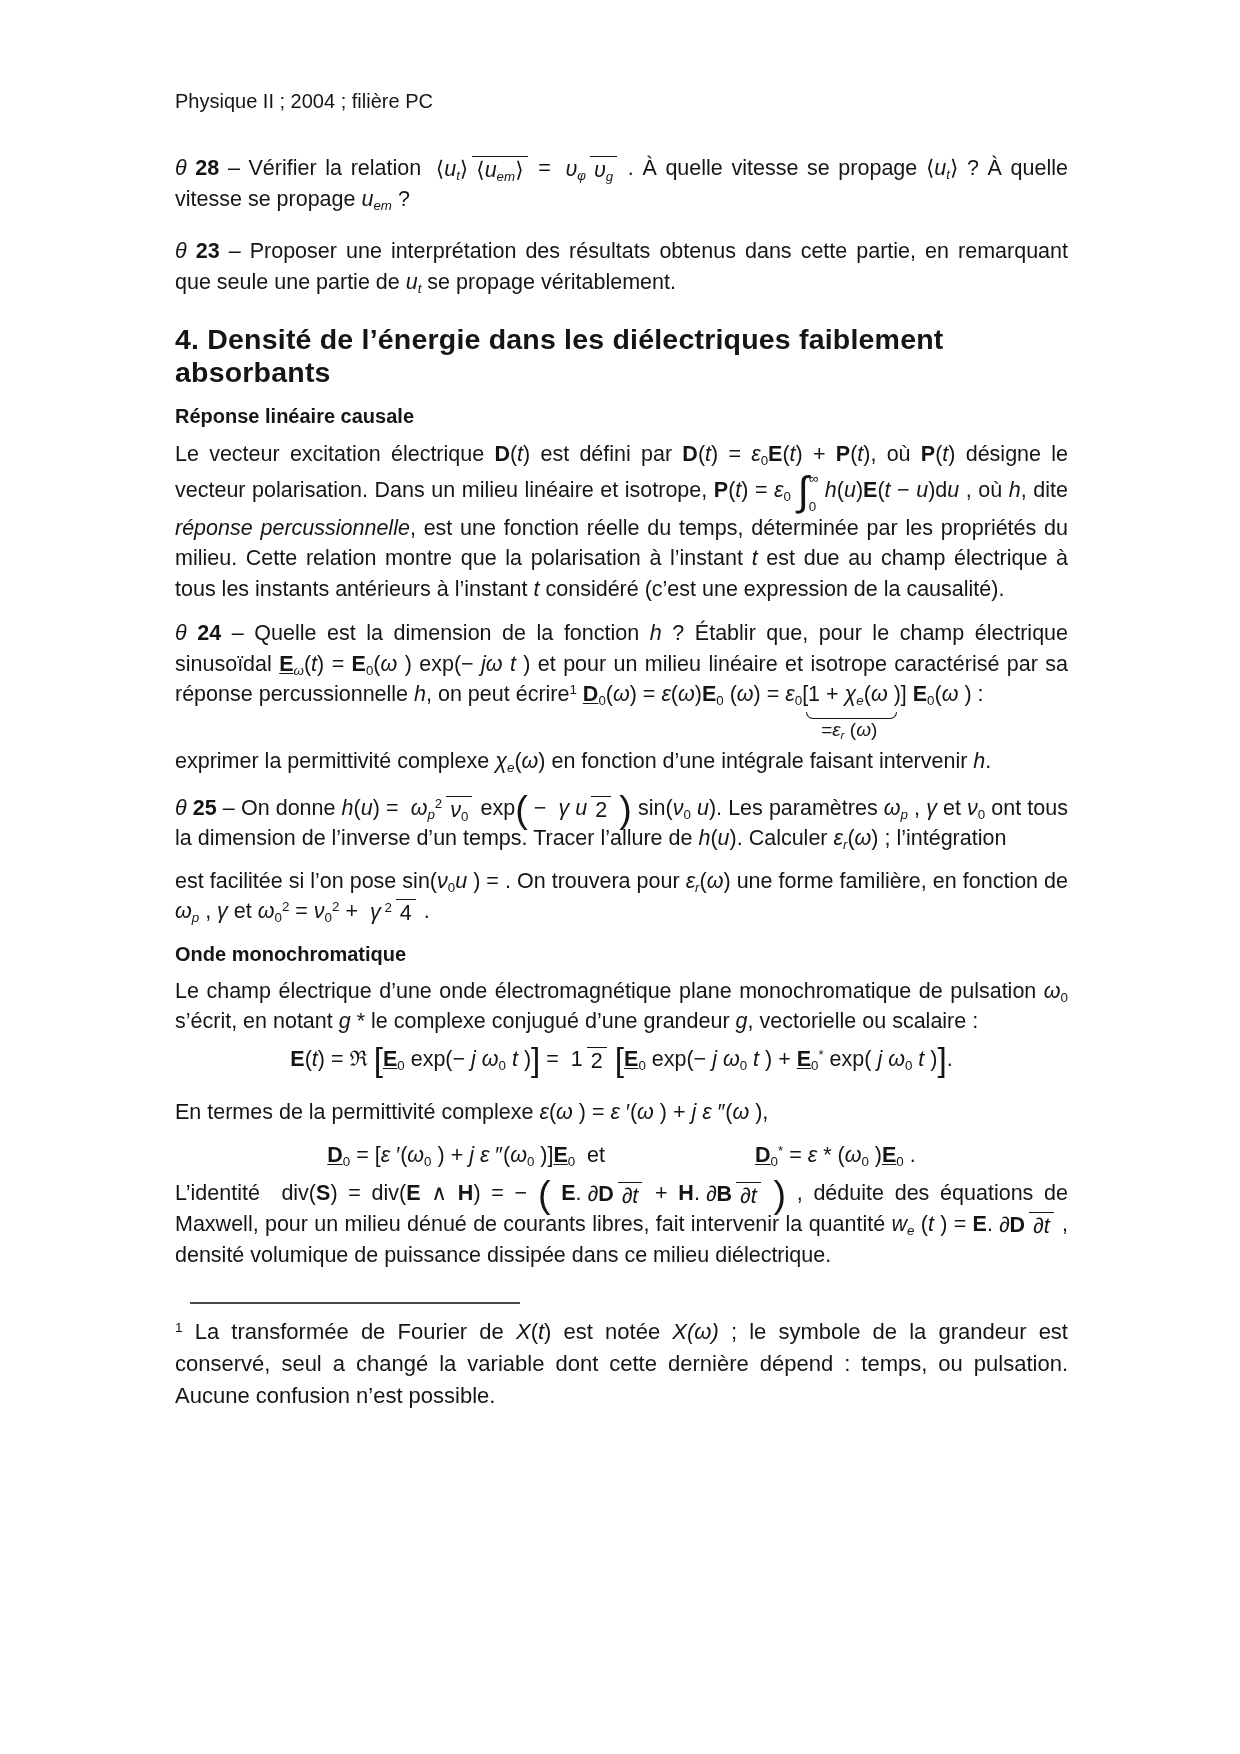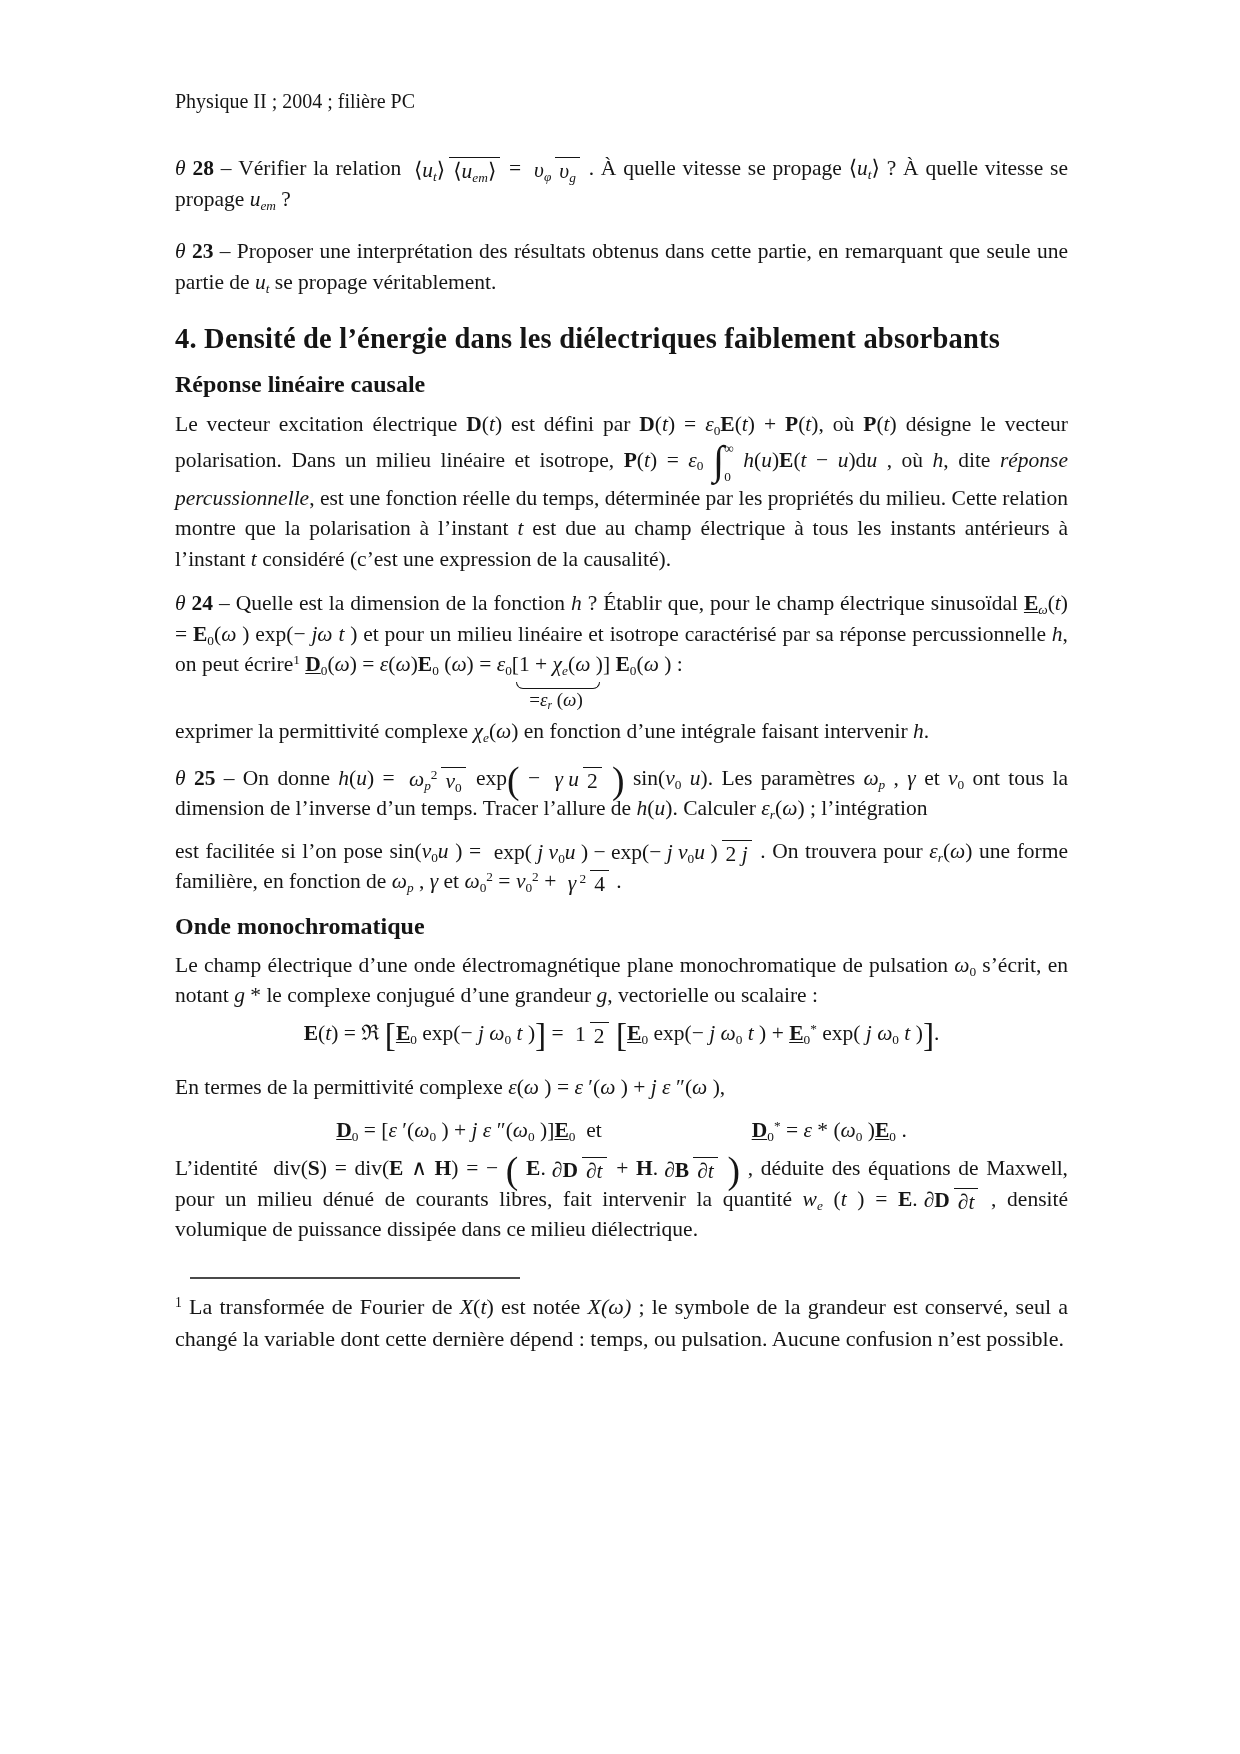--- a/index.html
+++ b/index.html
@@ -1,29 +1,29 @@
 <!DOCTYPE html>
 <html><head>
 <meta charset="utf-8">
 <style>
   html,body{margin:0;padding:0;background:#ffffff;}
   .page{
     position:relative;
     width:1240px;height:1456px;
     background:#fff;color:#151515;
-    font-family:Liberation Serif, serif;
+    font-family:Liberation Sans, sans-serif;
     overflow:hidden;
   }
   .content{position:absolute;left:175px;top:0;width:893px;}
   .header{padding-top:90px;font-size:20px;}
   .para{font-size:21.5px;line-height:1.42;text-align:justify;margin:0;}
   .mt-q22{margin-top:40px;}
   .mt-q23{margin-top:22px;}
   .section-title{margin:26px 0 0 0;font-size:28.5px;font-weight:bold;letter-spacing:0.2px;}
-  .subheading{margin:16px 0 0 0;font-size:24px;font-weight:bold;}
+  .subheading{margin:16px 0 0 0;font-size:20px;font-weight:bold;}
   .mt-p1{margin-top:11px;}
   .mt-q24{margin-top:14px;margin-bottom:36px;}
   .mt-p2{margin-top:12px;}
   .mt-q25{margin-top:16px;}
   .mt-p3{margin-top:12px;}
   .mt-p4{margin-top:10px;}
   .eq{font-size:21.5px;text-align:center;margin:6px 0 0 0;}
   .eq-row{display:flex;justify-content:center;gap:150px;margin-top:16px;font-size:21.5px;}
   .mt-p5{margin-top:24px;}
   .mt-p6{margin-top:10px;}
@@ -86,24 +86,21 @@
     <p class="para mt-p2">exprimer la permittivité complexe <i>χ<sub>e</sub></i>(<i>ω</i>) en fonction d’une intégrale faisant intervenir <i>h</i>.</p>
 
     <p class="para mt-q25"><i>θ</i> <b>25</b> – On donne <i>h</i>(<i>u</i>) = <span class="frac">
           <span class="num"><i>ω<sub>p</sub></i><sup>2</sup></span>
           <span class="den"><i>ν</i><sub>0</sub></span>
         </span> exp<span class="bigp">(</span> − <span class="frac">
           <span class="num"><i>γ u</i></span>
           <span class="den">2</span>
         </span> <span class="bigp">)</span> sin(<i>ν</i><sub>0</sub> <i>u</i>). Les paramètres <i>ω<sub>p</sub></i> , <i>γ</i> et <i>ν</i><sub>0</sub> ont tous la dimension de l’inverse d’un temps. Tracer l’allure de <i>h</i>(<i>u</i>). Calculer <i>ε<sub>r</sub></i>(<i>ω</i>) ; l’intégration</p>
 
-    <p class="para mt-p3">est facilitée si l’on pose sin(<i>ν</i><sub>0</sub><i>u</i> ) = <span class="frac">
-          <span class="num">exp( <i>j ν</i><sub>0</sub><i>u</i> ) − exp(− <i>j ν</i><sub>0</sub><i>u</i> )</span>
-          <span class="den">2 <i>j</i></span>
-        </span> . On trouvera pour <i>ε<sub>r</sub></i>(<i>ω</i>) une forme familière, en fonction de <i>ω<sub>p</sub></i> , <i>γ</i> et <i>ω</i><sub>0</sub><sup>2</sup> = <i>ν</i><sub>0</sub><sup>2</sup> + <span class="frac">
+    <p class="para mt-p3">est facilitée si l’on pose sin(<i>ν</i><sub>0</sub><i>u</i> ) =  . On trouvera pour <i>ε<sub>r</sub></i>(<i>ω</i>) une forme familière, en fonction de <i>ω<sub>p</sub></i> , <i>γ</i> et <i>ω</i><sub>0</sub><sup>2</sup> = <i>ν</i><sub>0</sub><sup>2</sup> + <span class="frac">
           <span class="num"><i>γ</i><sup> 2</sup></span>
           <span class="den">4</span>
         </span> .</p>
 
     <h2 class="subheading">Onde monochromatique</h2>
 
     <p class="para mt-p4">Le champ électrique d’une onde électromagnétique plane monochromatique de pulsation <i>ω</i><sub>0</sub> s’écrit, en notant <i>g</i> * le complexe conjugué d’une grandeur <i>g</i>, vectorielle ou scalaire :</p>
 
     <div class="eq"><b>E</b>(<i>t</i>) = ℜ <span class="bigb">[</span><b><u>E</u></b><sub>0</sub> exp(− <i>j ω</i><sub>0</sub> <i>t</i> )<span class="bigb">]</span> = <span class="frac">
           <span class="num">1</span>

